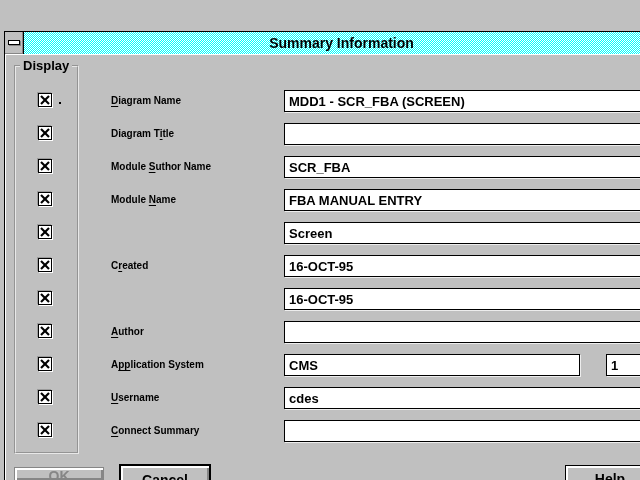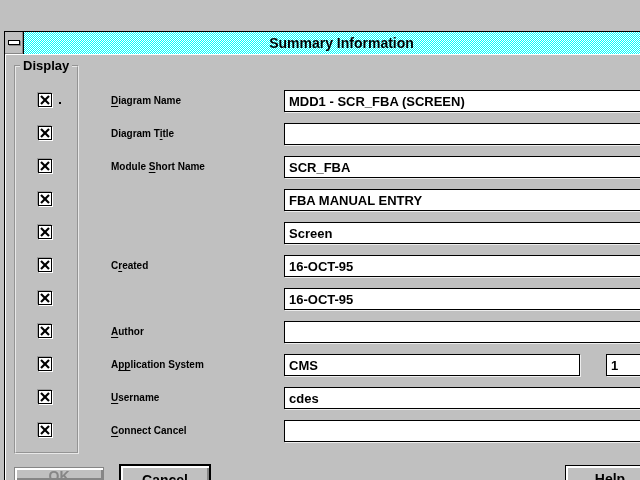--- a/index.html
+++ b/index.html
@@ -149,31 +149,32 @@
       <input class="field field-main" type="text" value="" style="">
     </div>
 
     <div class="row" style="top:124px">
       <span class="checkbox">
           <svg class="xmark" width="12" height="12" viewBox="0 0 12 12" style="visibility: visible;">
             <line x1="2" y1="2" x2="10" y2="10" stroke="#000" stroke-width="2.2"></line>
             <line x1="10" y1="2" x2="2" y2="10" stroke="#000" stroke-width="2.2"></line>
           </svg>
         </span>
-      <span class="row-label"><span>Module </span><span class="u">S</span><span>hort Name</span></span>
+      <span class="row-label"><span>Module </span><span class="u">S</span><span>uthor Name</span></span>
       <input class="field field-main" type="text" value="SCR_FBA" style="">
     </div>
 
     <div class="row" style="top:157px">
       <span class="checkbox">
           <svg class="xmark" width="12" height="12" viewBox="0 0 12 12" style="visibility: visible;">
             <line x1="2" y1="2" x2="10" y2="10" stroke="#000" stroke-width="2.2"></line>
             <line x1="10" y1="2" x2="2" y2="10" stroke="#000" stroke-width="2.2"></line>
           </svg>
         </span>
+      <span class="row-label"><span>Module </span><span class="u">N</span><span>ame</span></span>
       <input class="field field-main" type="text" value="FBA MANUAL ENTRY" style="">
     </div>
 
     <div class="row" style="top:190px">
       <span class="checkbox">
           <svg class="xmark" width="12" height="12" viewBox="0 0 12 12" style="visibility: visible;">
             <line x1="2" y1="2" x2="10" y2="10" stroke="#000" stroke-width="2.2"></line>
             <line x1="10" y1="2" x2="2" y2="10" stroke="#000" stroke-width="2.2"></line>
           </svg>
         </span>
@@ -235,21 +236,21 @@
       <input class="field field-main" type="text" value="cdes" style="">
     </div>
 
     <div class="row" style="top:388px">
       <span class="checkbox">
           <svg class="xmark" width="12" height="12" viewBox="0 0 12 12" style="visibility: visible;">
             <line x1="2" y1="2" x2="10" y2="10" stroke="#000" stroke-width="2.2"></line>
             <line x1="10" y1="2" x2="2" y2="10" stroke="#000" stroke-width="2.2"></line>
           </svg>
         </span>
-      <span class="row-label"><span></span><span class="u">C</span><span>onnect Cancel</span></span>
+      <span class="row-label"><span></span><span class="u">C</span><span>onnect Summary</span></span>
       <input class="field field-main" type="text" value="" style="">
     </div>
 
     <button class="btn btn-ok" disabled="">OK</button>
     <button class="btn btn-cancel">Cancel</button>
     <button class="btn btn-help">Help</button>
 
   </div>
 </div>
 

